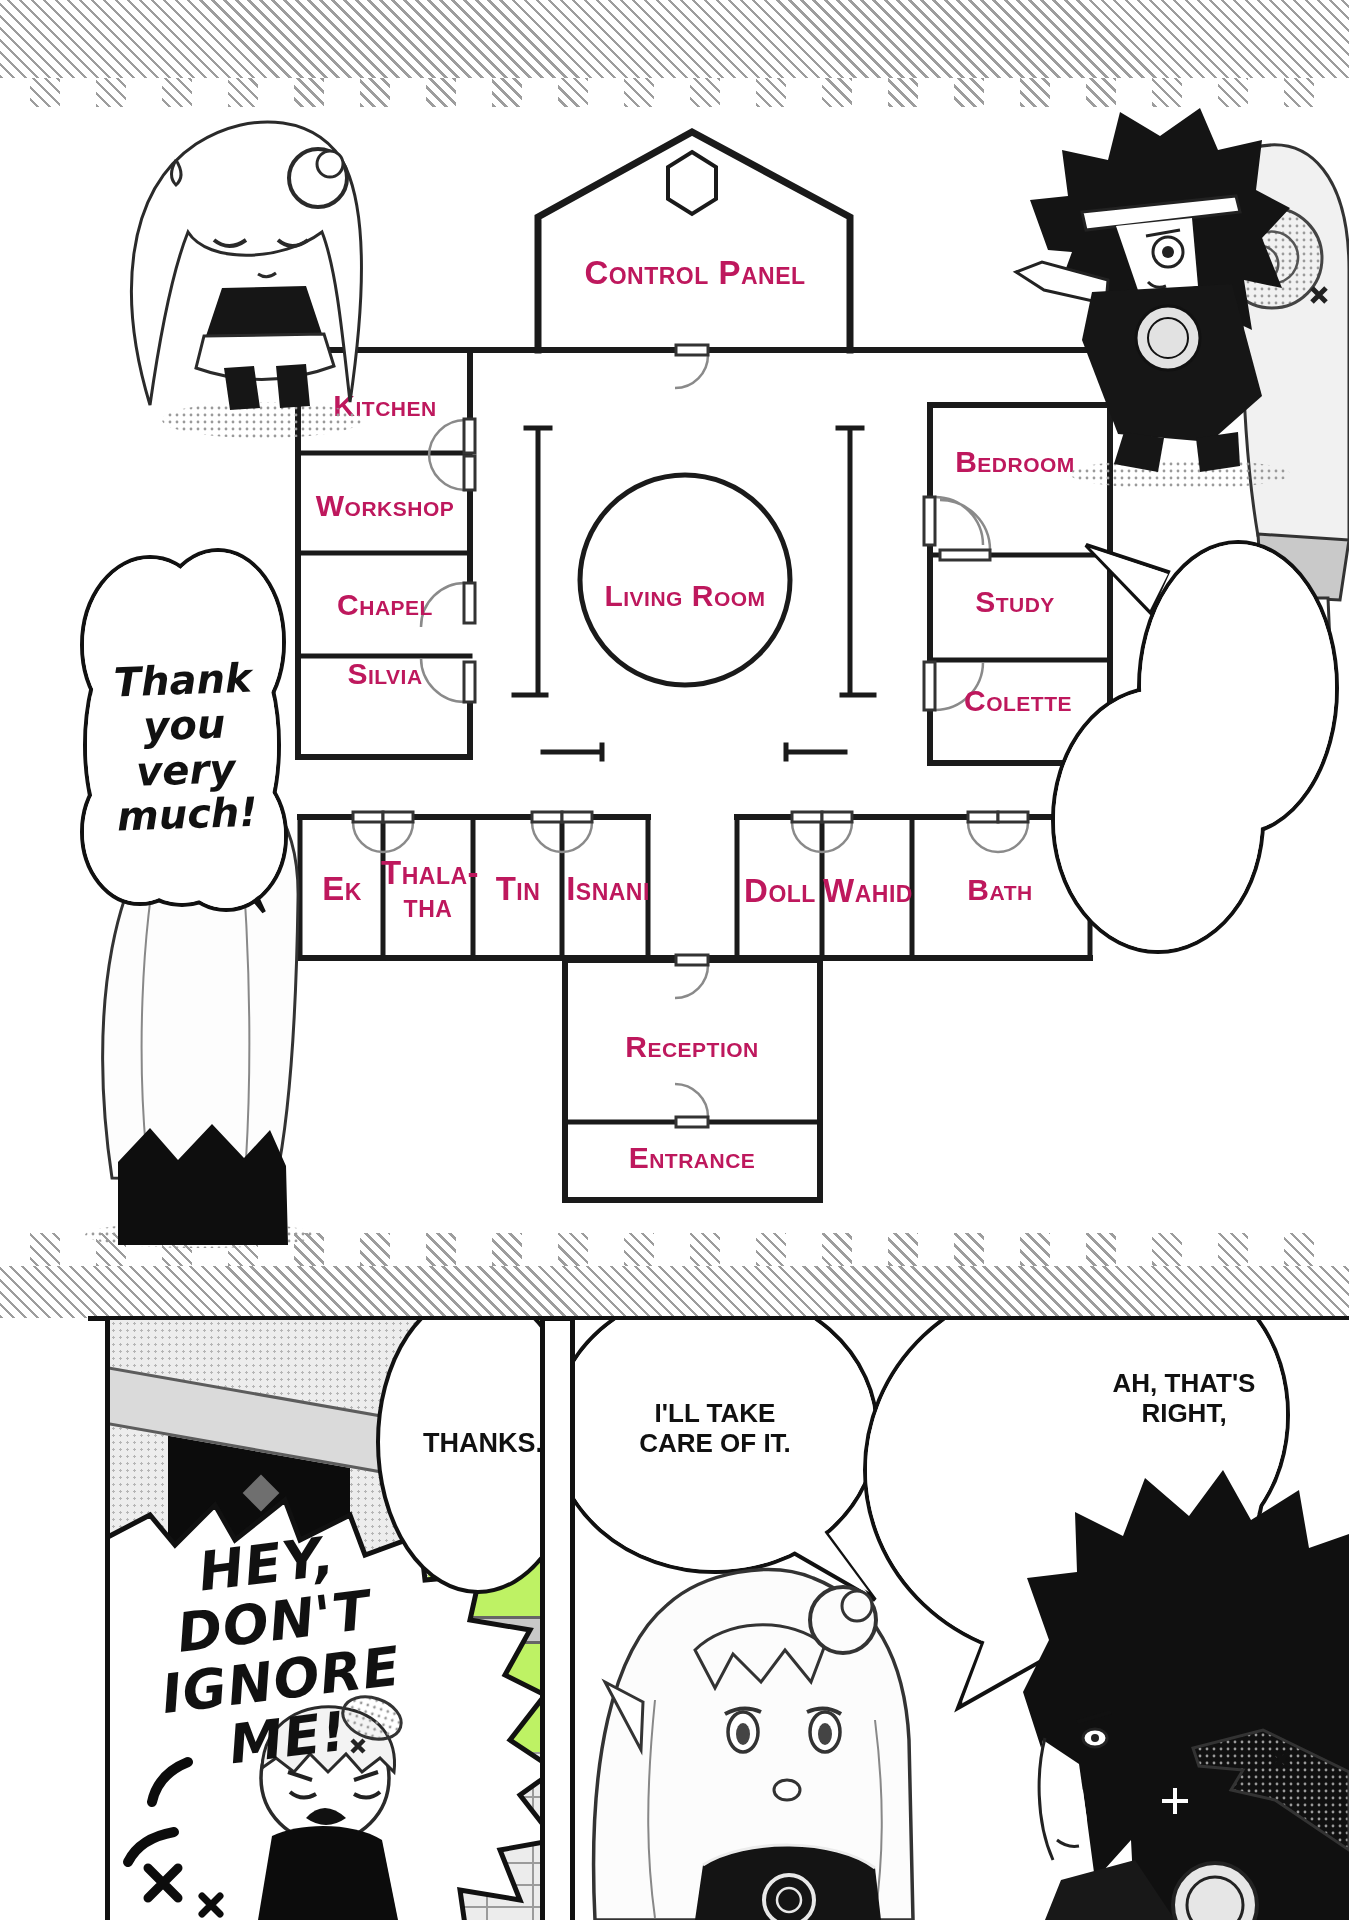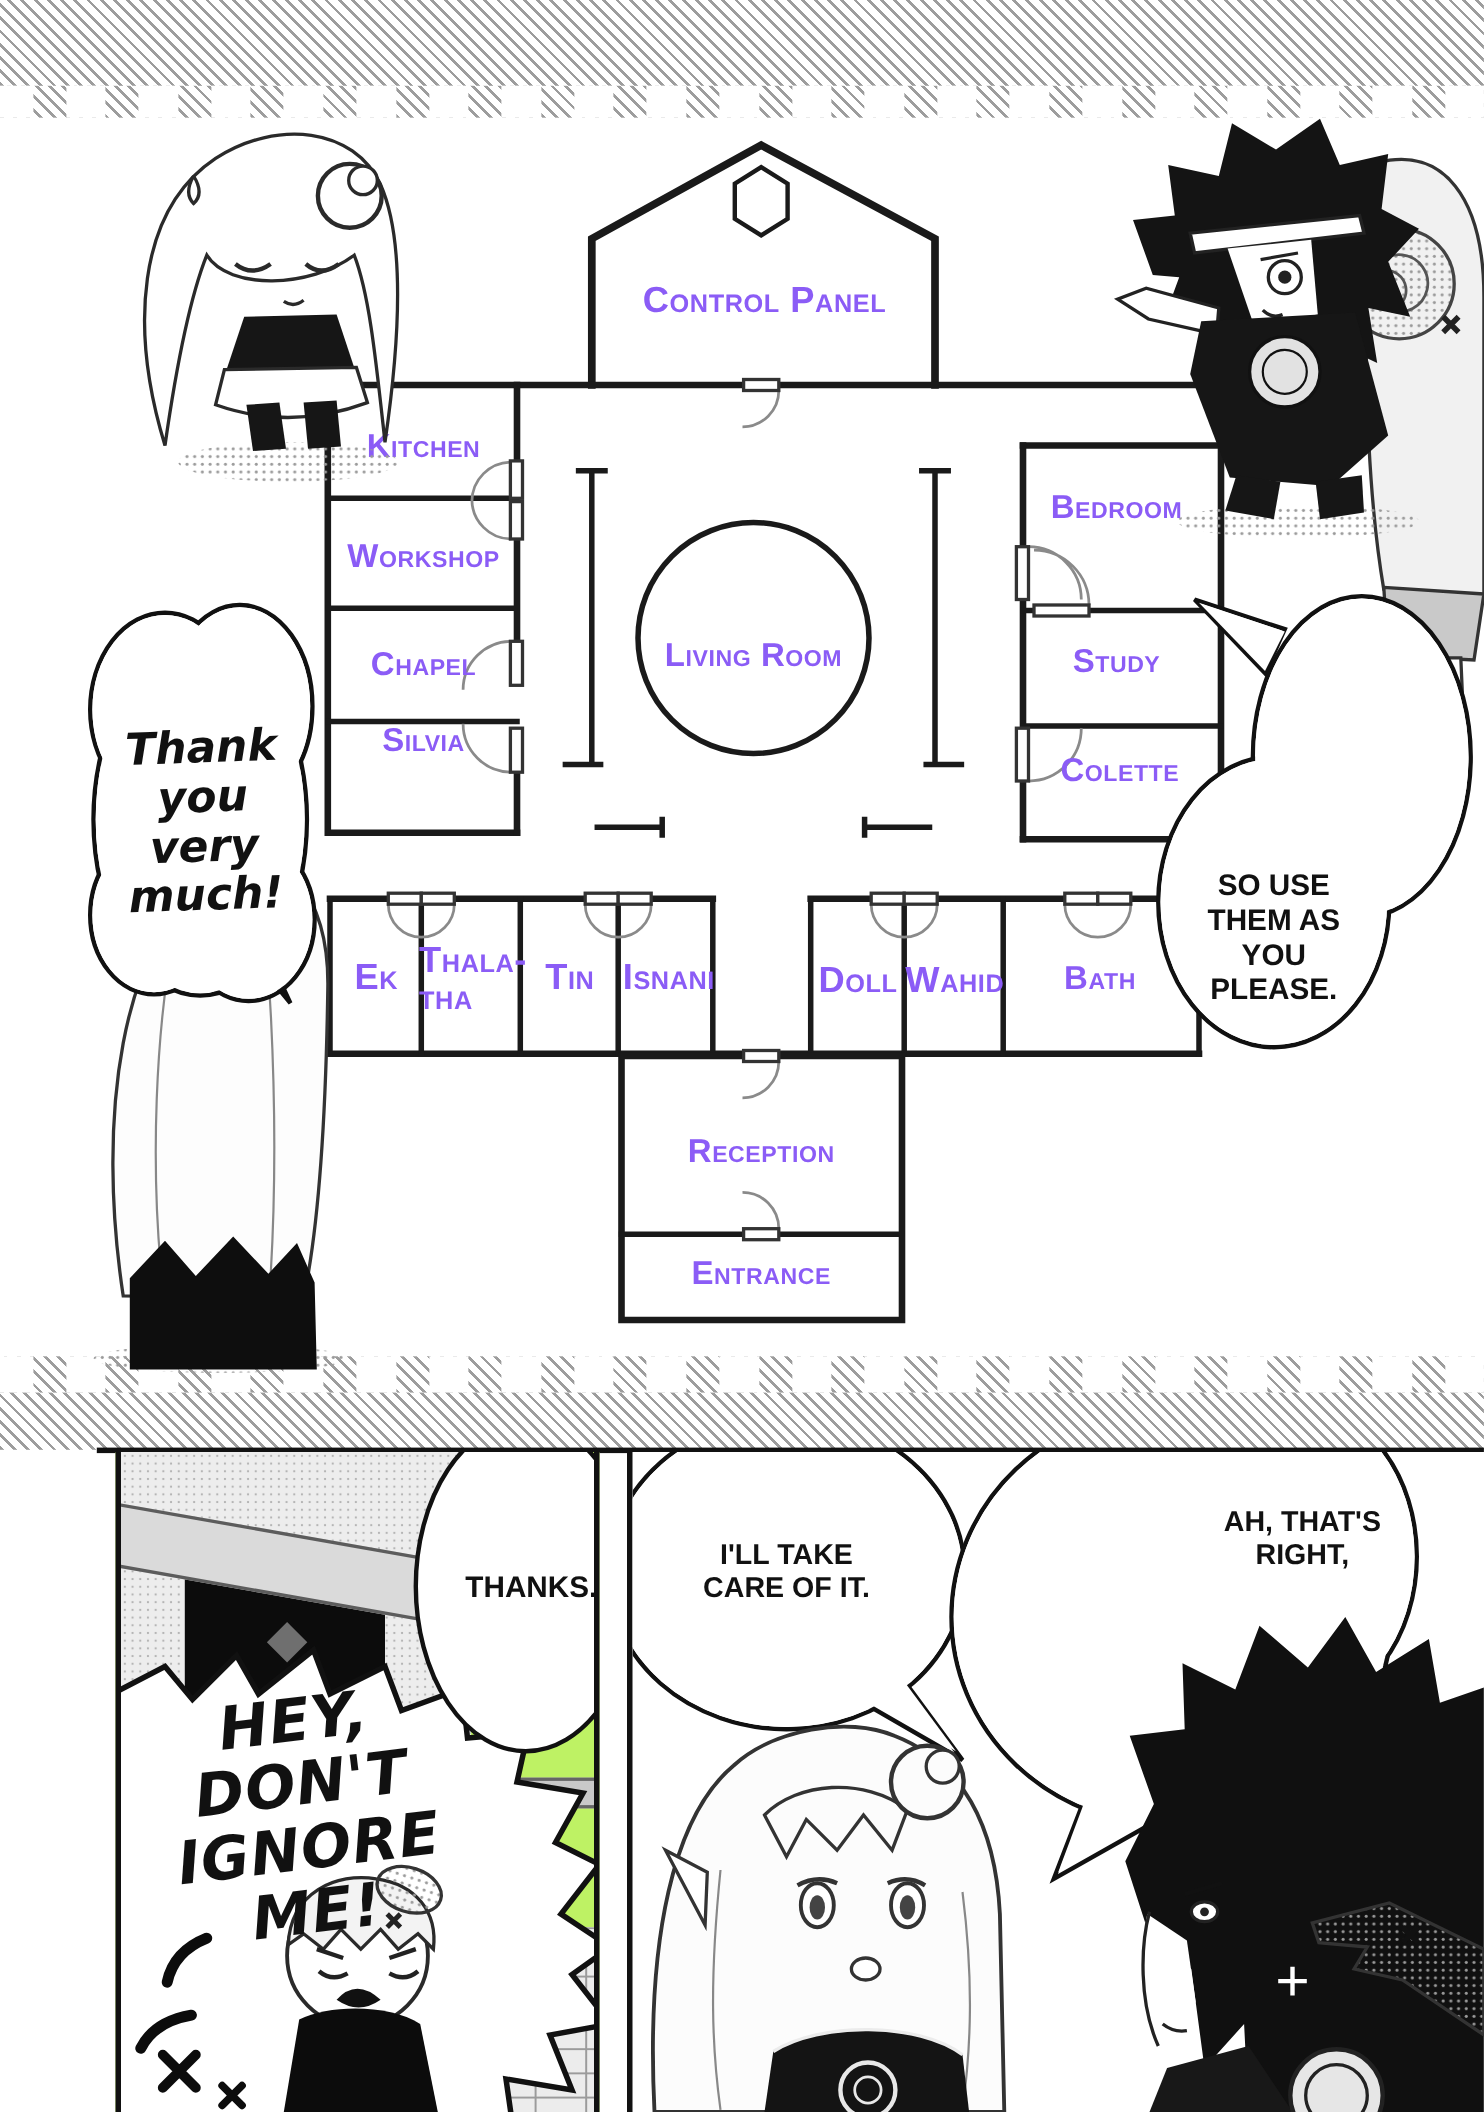--- a/index.html
+++ b/index.html
@@ -16,22 +16,22 @@
   .strip-bot-teeth{top:1233px;height:33px;
      background-image:repeating-linear-gradient(90deg,#fff 0 36px,transparent 36px 66px),
                       repeating-linear-gradient(45deg,#9d9d9d 0 2.5px,transparent 2.5px 8.5px);
      background-position:-6px 0,0 0;}
   .strip-bot-main{top:1266px;height:52px;}
   .panel-top-line{position:absolute;left:88px;top:1316px;width:1261px;border-top:5px solid #111;}
   
   .layer{position:absolute;left:0;top:0;pointer-events:none;}
   
   .rlabel{position:absolute;transform:translate(-50%,-50%);font-weight:800;
-          font-variant:small-caps;letter-spacing:.5px;white-space:nowrap;color:#8b5cf6;
-          transform-origin:center;line-height:1.0;text-align:left;z-index:6;}
+          font-variant:small-caps;letter-spacing:.5px;white-space:nowrap;color:#be185d;
+          transform-origin:center;line-height:1.0;text-align:center;z-index:6;}
   .rl-30{font-size:30px;} .rl-33{font-size:33px;} .rl-27{font-size:33px;}
   .wrap{white-space:normal;width:94px;}
   
   .dlg{position:absolute;text-align:center;color:#111;font-weight:700;line-height:1.16;z-index:12;}
   .dlg-caps{font-size:27px;letter-spacing:0;}
   .handw{font-family:"DejaVu Sans",sans-serif;font-style:italic;font-weight:600;font-size:40px;
          transform:rotate(-2deg);line-height:1.12;}
   .shout{font-family:"DejaVu Sans",sans-serif;font-style:italic;font-weight:900;font-size:54px;
          transform:rotate(-7deg);line-height:1.08;letter-spacing:1px;}
   
@@ -245,21 +245,20 @@
       </g>
       <g fill="#fff" stroke="none">
         <polygon points="1168,574 1090,548 1150,610"></polygon>
         <ellipse cx="1238" cy="688" rx="97" ry="144"></ellipse>
         <ellipse cx="1158" cy="820" rx="103" ry="130"></ellipse>
       </g>
     </g>
   </svg>
 
   <div class="dlg handw" style="left:95px;top:658px;width:180px;">Thank you very much!</div>
-  <div class="dlg dlg-caps" style="left:1068px;top:790px;width:180px;">SO USE THEM AS YOU PLEASE.</div>
 
   <div class="panelL">
     <div class="store"></div>
     <div class="winB"></div>
     <div class="orn1"></div>
     <div class="orn2"></div>
     <div class="blinds"></div>
     <div class="beam"></div>
     <div class="cornice"></div>
     <div class="column"></div>

